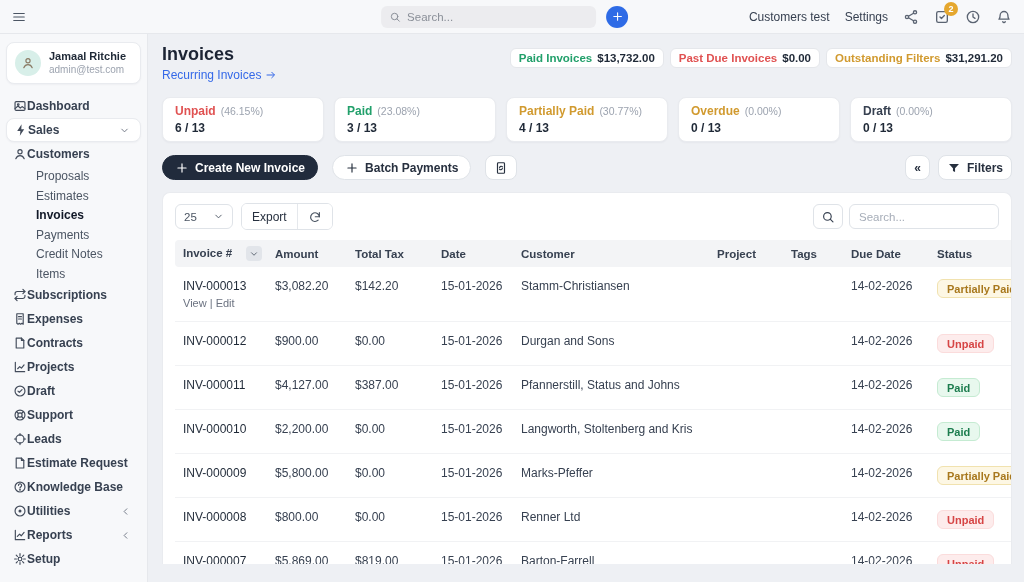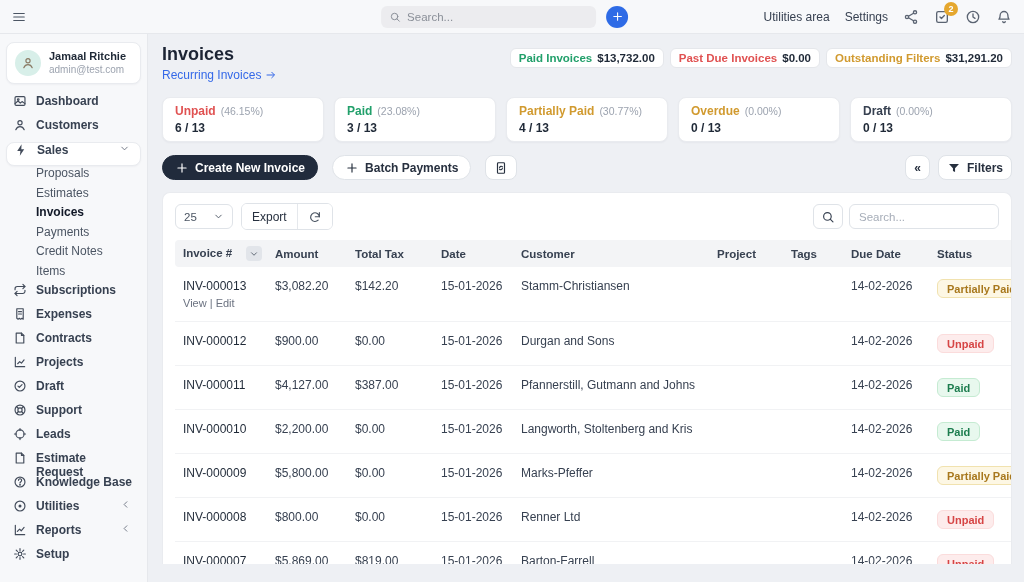--- a/index.html
+++ b/index.html
@@ -29,21 +29,21 @@
 
   
   .sidebar { position:fixed; top:34px; left:0; bottom:0; width:148px; background:#f7f8fa;
     border-right:1px solid #e6e8ec; padding:8px 6px; overflow:hidden; z-index:20; }
   .profile-card { background:#fff; border:1px solid #e9ebef; border-radius:8px; padding:7px 8px;
     display:flex; align-items:center; gap:8px; box-shadow:0 1px 2px rgba(20,30,50,.04); margin-bottom:10px; }
   .avatar { width:26px; height:26px; border-radius:50%; background:#d8efe9; flex:none;
     display:flex; align-items:center; justify-content:center; color:#8a7a64; overflow:hidden; }
   .p-name { font-size:11px; font-weight:bold; color:#1f2937; line-height:1.25; }
   .p-email { font-size:10px; color:#9ca3af; line-height:1.25; }
-  .nav-item { display:flex; gap:9px; height:24px; padding:0 7px; border-radius:8px;
+  .nav-item { display:flex; align-items:center; height:24px; padding:0 7px; border-radius:8px;
     font-size:12px; font-weight:600; color:#374151; cursor:pointer; }
   .nav-item .icon { color:#434c5b; width:14px; display:flex; }
   .nav-item.card { background:#fff; border:1px solid #e9ebef; box-shadow:0 1px 2px rgba(20,30,50,.04); }
   .nav-item .chev { margin-left:auto; color:#6b7280; display:flex; }
   .nav-item.sub { height:19.5px; padding-left:30px; font-weight:400; color:#4b5563; font-size:12px; }
   .nav-item.sub.active { font-weight:bold; color:#111827; }
 
   
   .main { margin-left:148px; margin-top:34px; padding:10px 12px 0 14px; height:548px; }
   .page-head { display:flex; align-items:flex-start; }
@@ -124,21 +124,21 @@
     </div>
     <button class="plus-btn">
       <span class="icon">
           <svg width="13" height="13" viewBox="0 0 24 24" fill="none" stroke="currentColor" stroke-width="2" stroke-linecap="round" stroke-linejoin="round">
             <path d="M12 5v14M5 12h14"></path>
           </svg>
         </span>
     </button>
   </div>
   <div class="topbar-right">
-    <a>Utilities area</a>
+    <a>Customers test</a>
     <a>Settings</a>
     <span class="icon tb-icon">
         <svg width="16" height="16" viewBox="0 0 24 24" fill="none" stroke="currentColor" stroke-width="2" stroke-linecap="round" stroke-linejoin="round">
           <circle cx="18" cy="5" r="2.4"></circle>
           <circle cx="6" cy="12" r="2.4"></circle>
           <circle cx="18" cy="19" r="2.4"></circle>
           <path d="M8.2 10.8l7.6-4.5M8.2 13.2l7.6 4.5"></path>
         </svg>
       </span>
     <span class="iconwrap">
@@ -184,41 +184,41 @@
       <div class="nav-item">
         <span class="icon">
           <svg width="14" height="14" viewBox="0 0 24 24" fill="none" stroke="currentColor" stroke-width="2" stroke-linecap="round" stroke-linejoin="round">
             <rect x="3.5" y="4.5" width="17" height="15" rx="2"></rect>
             <circle cx="9" cy="9.5" r="1.4"></circle>
             <path d="M3.5 16.5l5-4.5 4 3.5 3-2.5 5 3.5"></path>
           </svg>
         </span>
         <span>Dashboard</span>
       </div>
-      <div class="nav-item">
-        <span class="icon">
-          <svg width="14" height="14" viewBox="0 0 24 24" fill="none" stroke="currentColor" stroke-width="2" stroke-linecap="round" stroke-linejoin="round">
-            <circle cx="12" cy="8.2" r="3.6"></circle>
-            <path d="M4.8 20c1.5-3.6 4.1-5.2 7.2-5.2S17.7 16.4 19.2 20"></path>
-          </svg>
-        </span>
-        <span>Customers</span>
-      </div>
       <div class="nav-item card">
         <span class="icon">
           <svg width="14" height="14" viewBox="0 0 24 24" fill="none" stroke="currentColor" stroke-width="2" stroke-linecap="round" stroke-linejoin="round">
             <path d="M13 2L5.5 13.5H11L10 22l7.5-11.5H12.5z" fill="currentColor" stroke="none"></path>
           </svg>
         </span>
         <span>Sales</span>
         <span class="chev icon">
           <svg width="11" height="11" viewBox="0 0 24 24" fill="none" stroke="currentColor" stroke-width="2" stroke-linecap="round" stroke-linejoin="round">
             <path d="M6 9l6 6 6-6"></path>
           </svg>
         </span>
+      </div>
+      <div class="nav-item">
+        <span class="icon">
+          <svg width="14" height="14" viewBox="0 0 24 24" fill="none" stroke="currentColor" stroke-width="2" stroke-linecap="round" stroke-linejoin="round">
+            <circle cx="12" cy="8.2" r="3.6"></circle>
+            <path d="M4.8 20c1.5-3.6 4.1-5.2 7.2-5.2S17.7 16.4 19.2 20"></path>
+          </svg>
+        </span>
+        <span>Customers</span>
       </div>
       <div class="nav-item sub">
         <span>Proposals</span>
       </div>
       <div class="nav-item sub">
         <span>Estimates</span>
       </div>
       <div class="nav-item sub active">
         <span>Invoices</span>
       </div>
@@ -536,21 +536,21 @@
             <td>14-02-2026</td>
             <td><span class="chip unpaid">Unpaid</span></td>
           </tr>
           <tr>
             <td>
               <div class="inv-no">INV-000011</div>
             </td>
             <td>$4,127.00</td>
             <td>$387.00</td>
             <td>15-01-2026</td>
-            <td>Pfannerstill, Gutmann and Johns</td>
+            <td>Pfannerstill, Status and Johns</td>
             <td></td>
             <td></td>
             <td>14-02-2026</td>
             <td><span class="chip paid">Paid</span></td>
           </tr>
           <tr>
             <td>
               <div class="inv-no">INV-000010</div>
             </td>
             <td>$2,200.00</td>

